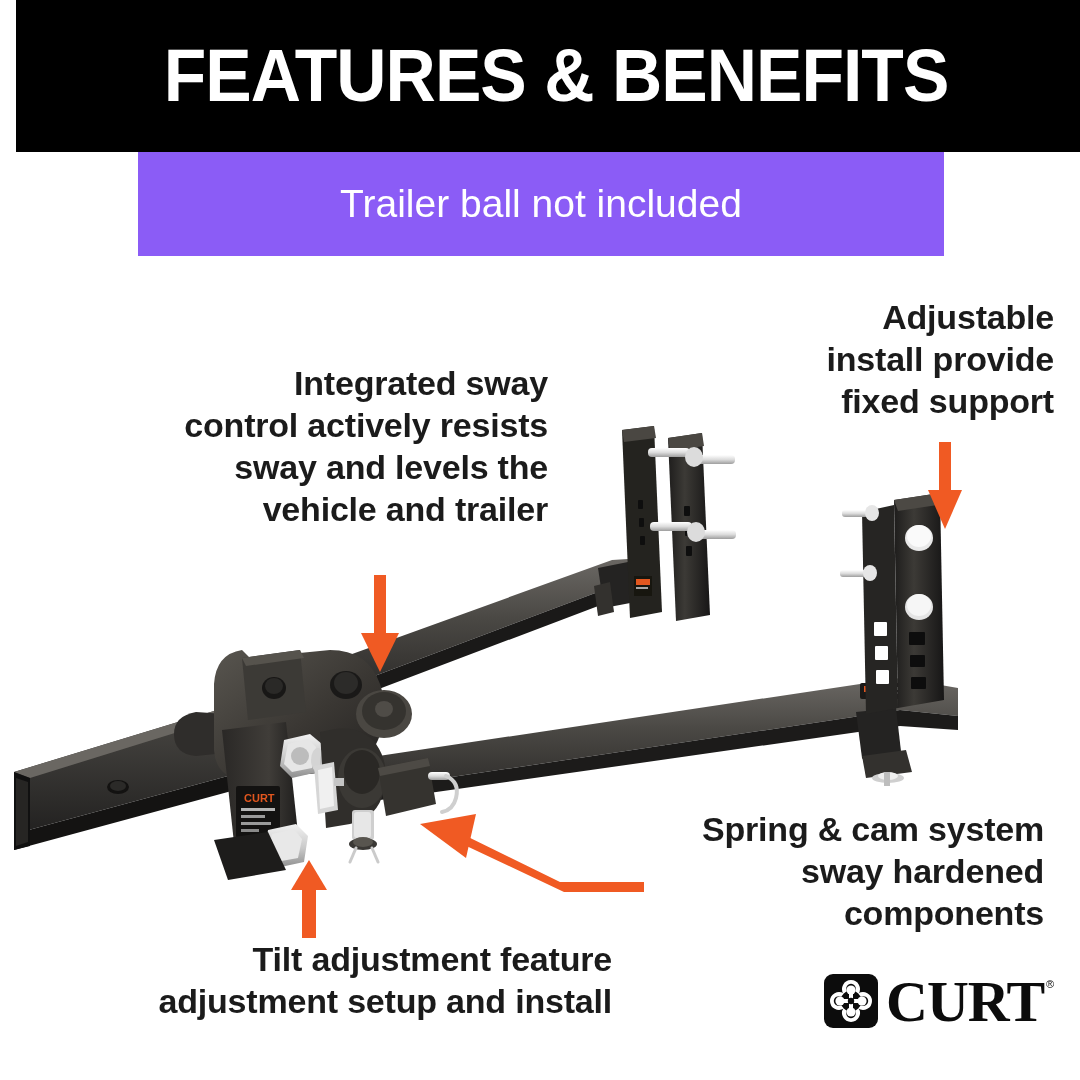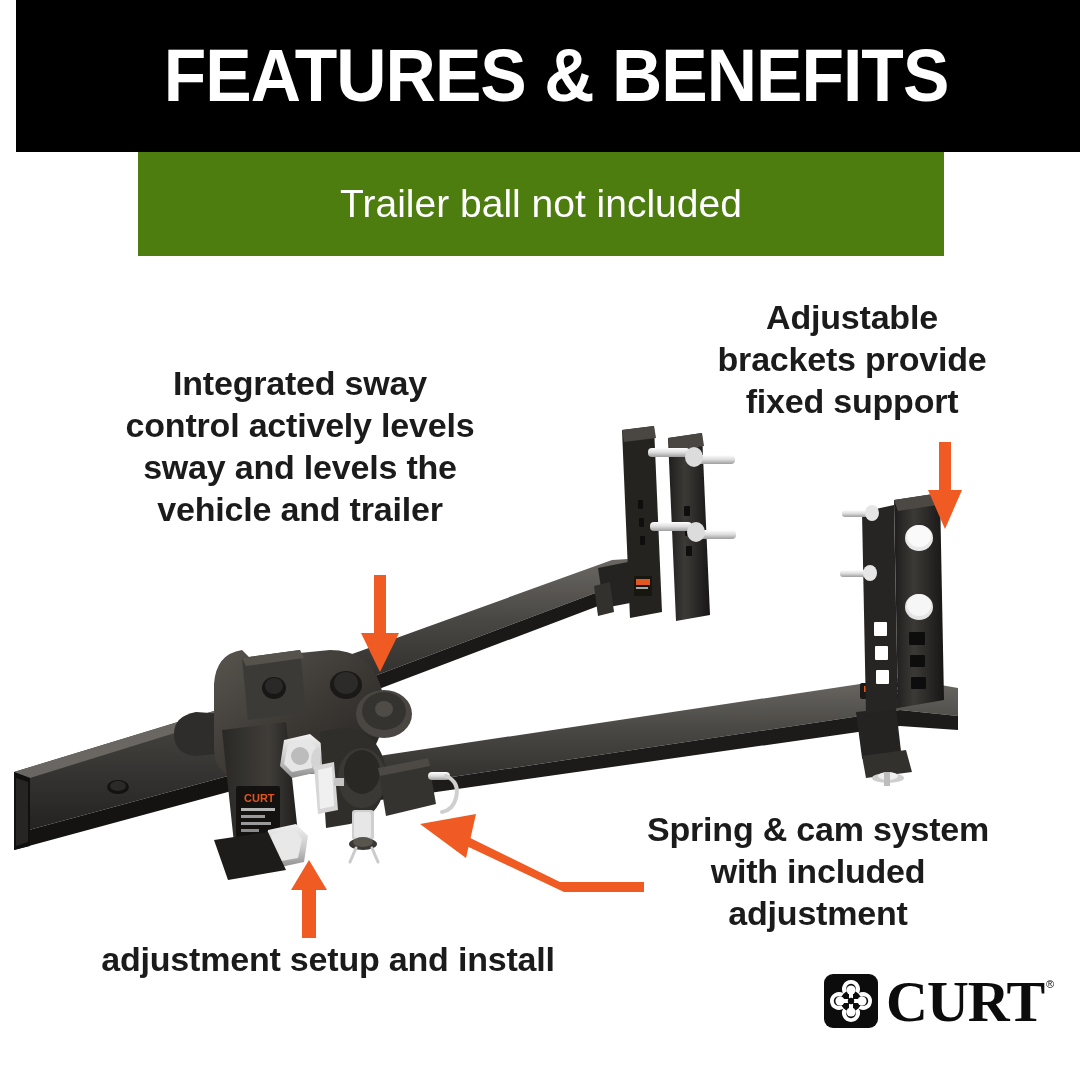--- a/index.html
+++ b/index.html
@@ -41,21 +41,21 @@
     white-space: nowrap;
   }
 
   
   .banner {
     position: absolute;
     left: 138px;
     top: 152px;
     width: 806px;
     height: 104px;
-    background: #4d7c0f;
+    background: #8b5cf6;
   }
   .banner-text {
     position: absolute;
     left: 0;
     top: 0;
     width: 806px;
     height: 104px;
     display: flex;
     align-items: center;
     justify-content: center;
@@ -68,21 +68,21 @@
   }
 
   
   .callout {
     position: absolute;
     color: #1b1b1b;
     font-family: "Liberation Sans", sans-serif;
     font-weight: bold;
     font-size: 34px;
     line-height: 42px;
-    text-align: center;
+    text-align: right;
     letter-spacing: -0.2px;
   }
   .callout-sway      { left: 52px;  top: 362px; width: 496px; }
   .callout-brackets  { left: 650px; top: 296px; width: 404px; }
   .callout-spring    { left: 592px; top: 800px; width: 452px; margin-top: 8px; }
   .callout-tilt      { left: 44px;  top: 938px; width: 568px; }
 
   
   .arrow { position: absolute; }
 
@@ -329,50 +329,51 @@
       <polygon points="314,366 334,362 338,410 318,414" fill="#d6d6d6"></polygon>
       <polygon points="318,370 332,367 334,406 320,409" fill="#f0f0f0"></polygon>
       <rect x="334" y="378" width="10" height="8" fill="#c5c5c5"></rect>
 
       <polygon points="214,440 268,432 286,470 228,480" fill="#1d1c1b"></polygon>
     </g>
   </svg>
 
   <div class="callout callout-sway">
     <div>Integrated sway</div>
-    <div>control actively levels</div>
+    <div>control actively resists</div>
     <div>sway and levels the</div>
     <div>vehicle and trailer</div>
   </div>
   <svg class="arrow" style="left:340px; top:575px; width:80px; height:100px;" viewBox="0 0 80 100">
     <rect x="34" y="0" width="12" height="62" fill="#f05a23"></rect>
     <polygon points="21,58 59,58 40,97" fill="#f05a23"></polygon>
   </svg>
 
   <div class="callout callout-brackets">
     <div>Adjustable</div>
-    <div>brackets provide</div>
+    <div>install provide</div>
     <div>fixed support</div>
   </div>
   <svg class="arrow" style="left:912px; top:442px; width:70px; height:90px;" viewBox="0 0 70 90">
     <rect x="27" y="0" width="12" height="52" fill="#f05a23"></rect>
     <polygon points="16,48 50,48 33,87" fill="#f05a23"></polygon>
   </svg>
 
   <div class="callout callout-spring">
     <div>Spring &amp; cam system</div>
-    <div>with included</div>
-    <div>adjustment</div>
+    <div>sway hardened</div>
+    <div>components</div>
   </div>
   <svg class="arrow" style="left:414px; top:806px; width:230px; height:90px;" viewBox="0 0 230 90">
     <path d="M230 76 L146 76 L44 26 L44 36 L150 86 L230 86 Z" fill="#f05a23"></path>
     <polygon points="6,18 62,8 52,52" fill="#f05a23"></polygon>
   </svg>
 
   <div class="callout callout-tilt">
+    <div>Tilt adjustment feature</div>
     <div>adjustment setup and install</div>
   </div>
   <svg class="arrow" style="left:282px; top:860px; width:56px; height:78px;" viewBox="0 0 56 78">
     <rect x="20" y="22" width="14" height="56" fill="#f05a23"></rect>
     <polygon points="9,30 45,30 27,0" fill="#f05a23"></polygon>
   </svg>
 
   <div class="logo">
     <svg class="logo-badge" viewBox="0 0 54 54">
       <rect x="0" y="0" width="54" height="54" rx="9" fill="#0c0c0c"></rect>

